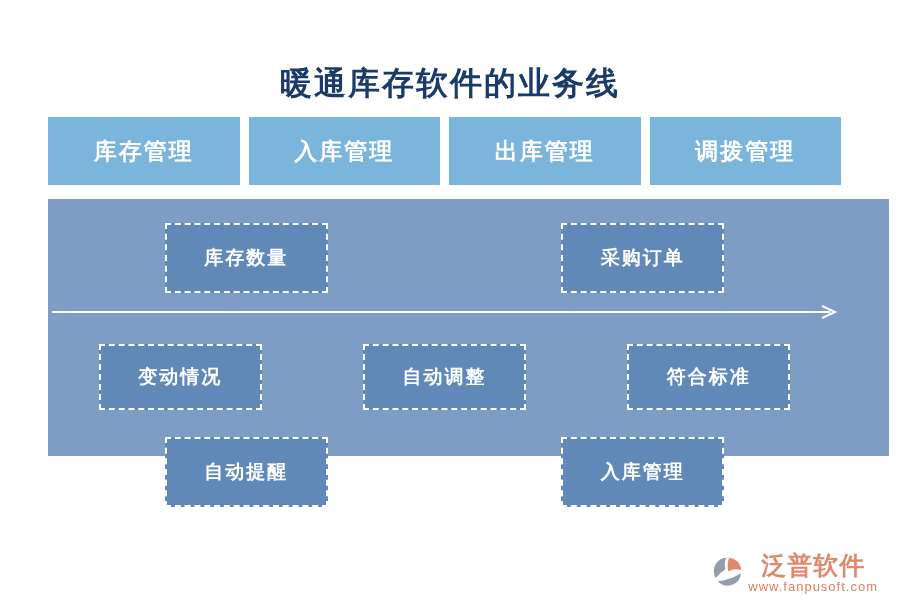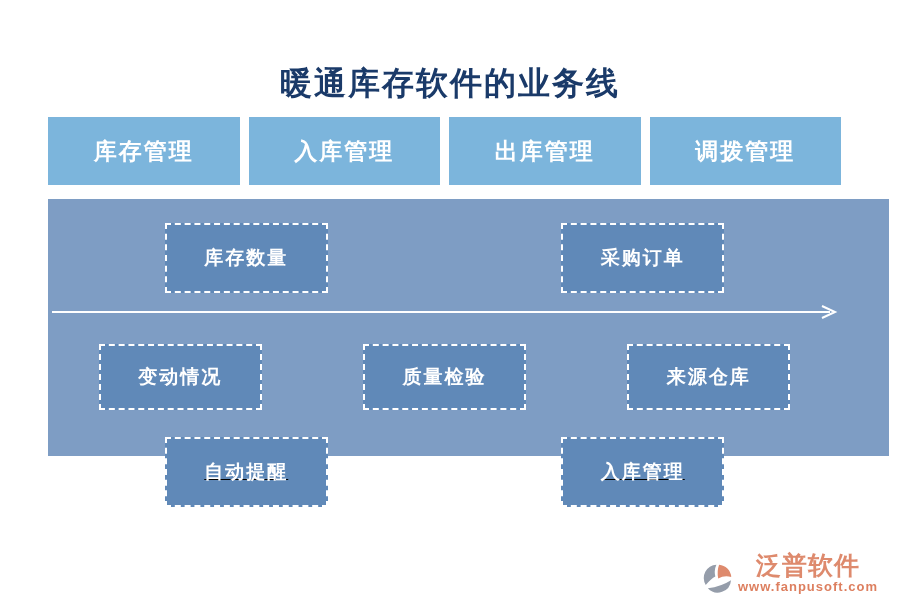--- a/index.html
+++ b/index.html
@@ -54,21 +54,21 @@
     background:var(--panel-bg,#7e9dc4);
     padding-left:48px;
   }
   .flow-row{
     position:absolute;
     left:0;width:793px;
     display:flex;
   }
   .flow-row.r1{top:24px;height:70px;}
   .flow-row.r2{top:145px;height:66px;text-align:center;}
-  .flow-row.r3{top:238px;height:70px;text-decoration:underline;}
+  .flow-row.r3{top:238px;height:70px;}
   .flow-cell{
     flex:1;
     display:flex;align-items:center;justify-content:center;
   }
   .flow-box{
     width:163px;height:100%;
     box-sizing:border-box;
     background:var(--box-bg,#6089b8);
     border:2px dashed var(--box-border,#ffffff);
     color:var(--box-text,#ffffff);
@@ -78,34 +78,34 @@
     letter-spacing:2px;
   }
   .arrow-wrap{
     position:absolute;
     left:4px;top:106px;
     width:786px;height:14px;
   }
   .footer{
     position:absolute;
     right:22px;bottom:6px;
-    display:flex;align-items:flex-end;
+    display:flex;align-items:flex-start;
   }
   .logo-icon{width:32px;height:32px;margin-right:4px;margin-top:2px;}
   .brand-block{display:flex;flex-direction:column;align-items:center;}
   .brand-name{
     font-size:25px;
     font-weight:bold;
     letter-spacing:1px;
     color:var(--brand-color,#de8a6d);
     line-height:1.05;
   }
   .brand-url{
     font-size:13px;
-    font-weight:bold;
+    font-weight:normal;
     color:var(--url-color,#dd7f5f);
     font-family:"Liberation Sans","DejaVu Sans",sans-serif;
     letter-spacing:1px;
   }
 </style>
 </head>
 <body>
 
 <div class="page">
 
@@ -134,24 +134,24 @@
         <line x1="0" y1="7" x2="778" y2="7" stroke="#ffffff" stroke-width="2"></line>
         <polyline points="770,1 783,7 770,13" fill="none" stroke="#ffffff" stroke-width="2"></polyline>
       </svg>
     </div>
 
     <div class="flow-row r2">
       <div class="flow-cell">
         <div class="flow-box">变动情况</div>
       </div>
       <div class="flow-cell">
-        <div class="flow-box">质量检验</div>
+        <div class="flow-box">自动调整</div>
       </div>
       <div class="flow-cell">
-        <div class="flow-box">来源仓库</div>
+        <div class="flow-box">符合标准</div>
       </div>
     </div>
 
     <div class="flow-row r3">
       <div class="flow-cell">
         <div class="flow-box">自动提醒</div>
       </div>
       <div class="flow-cell">
         <div class="flow-box">入库管理</div>
       </div>

